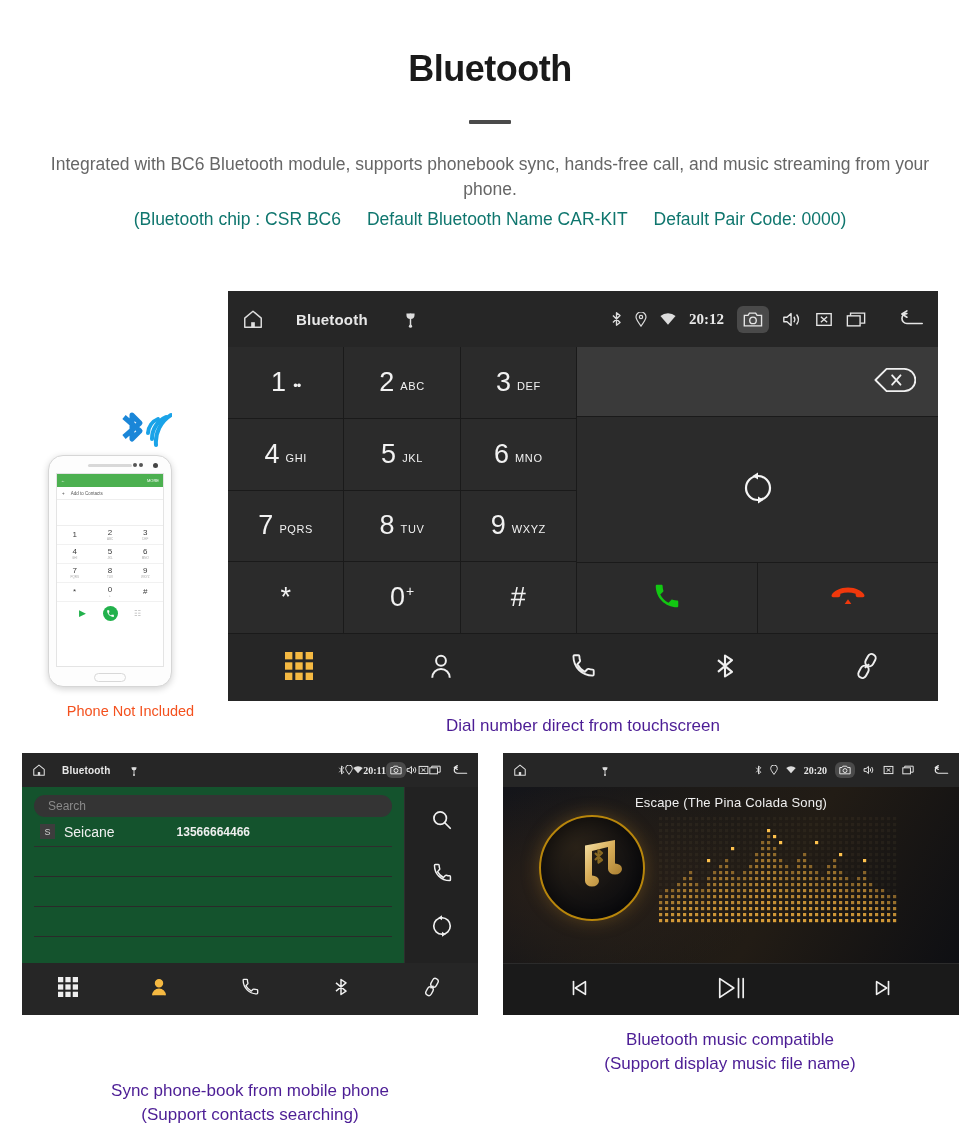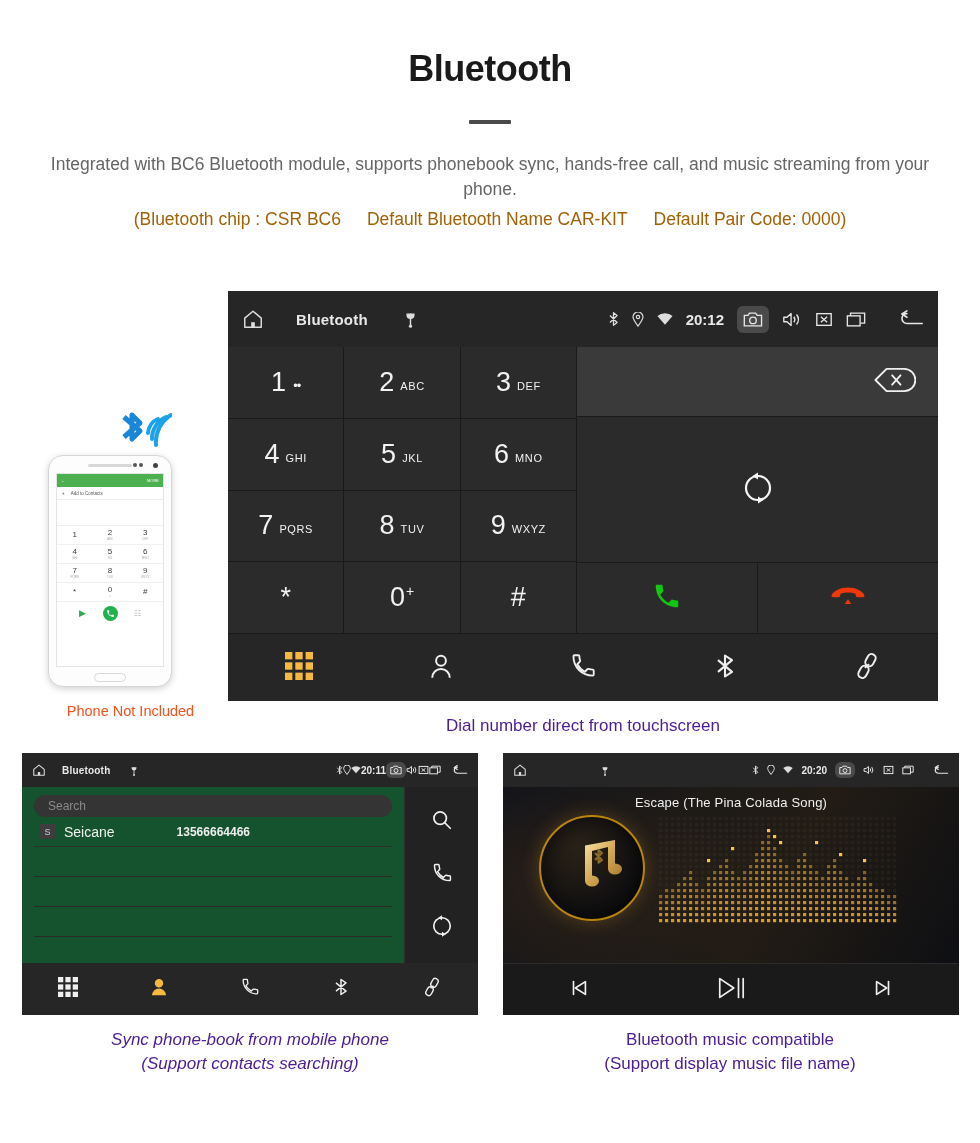--- a/index.html
+++ b/index.html
@@ -30,41 +30,41 @@
   .desc {
     text-align: center;
     font-size: 17.5px;
     color: #666;
     line-height: 1.45;
     margin-top: 28px;
     padding: 0 46px;
   }
   .spec-line {
     text-align: center;
-    color: #a16207;
+    color: #0f766e;
     font-size: 17.5px;
     margin-top: 6px;
     display: flex;
     justify-content: center;
     gap: 0;
   }
   .spec-line .seg { white-space: nowrap; }
   .spec-gap { display: inline-block; width: 26px; }
 
   
   .screen { background: #000; position: absolute; overflow: hidden; }
 
   .statusbar {
     display: flex; align-items: center;
     background: #262626;
     color: #e8e8e8;
     width: 100%;
   }
   .sb-title { font-weight: bold; letter-spacing: .2px; }
-  .sb-right { margin-left: auto; display: flex; align-items: center; }
+  .sb-right { margin-left: auto; display: flex; align-items: center; font-family: Liberation Serif, serif; }
   .sb-ico { display: flex; align-items: center; justify-content: center; }
   .sb-clock { font-weight: bold; }
   .cam-hl { background: #4a4a4a; border-radius: 6px; }
 
   
   #main-screen {
     left: 228px; top: 291px; width: 710px; height: 410px;
     background: #1d1d1d;
   }
   #main-screen .statusbar { height: 56px; padding: 0 14px; font-size: 15px; }
@@ -257,21 +257,21 @@
     position: absolute; left: 0; top: 248px; width: 165px;
     text-align: center; color: #f4511e; font-size: 14.5px;
   }
 
   
   .cap {
     position: absolute; text-align: center;
     color: #4c1d95; font-size: 17px; line-height: 1.4;
   }
   #cap-main { left: 228px; top: 714px; width: 710px; }
-  #cap-left { left: 0px;   top: 1028px; width: 500px; font-style: italic; }
+  #cap-left { left: 0px;   top: 1079px; width: 500px; }
   #cap-right{ left: 480px; top: 1028px; width: 500px; }
 </style>
 </head>
 <body>
 
 <h1 class="page-title">Bluetooth</h1>
 <div class="title-rule"></div>
 <p class="desc">Integrated with BC6 Bluetooth module, supports phonebook sync, hands-free call, and music streaming from your phone.</p>
 <div class="spec-line">
   <span class="seg">(Bluetooth chip : CSR BC6</span>

